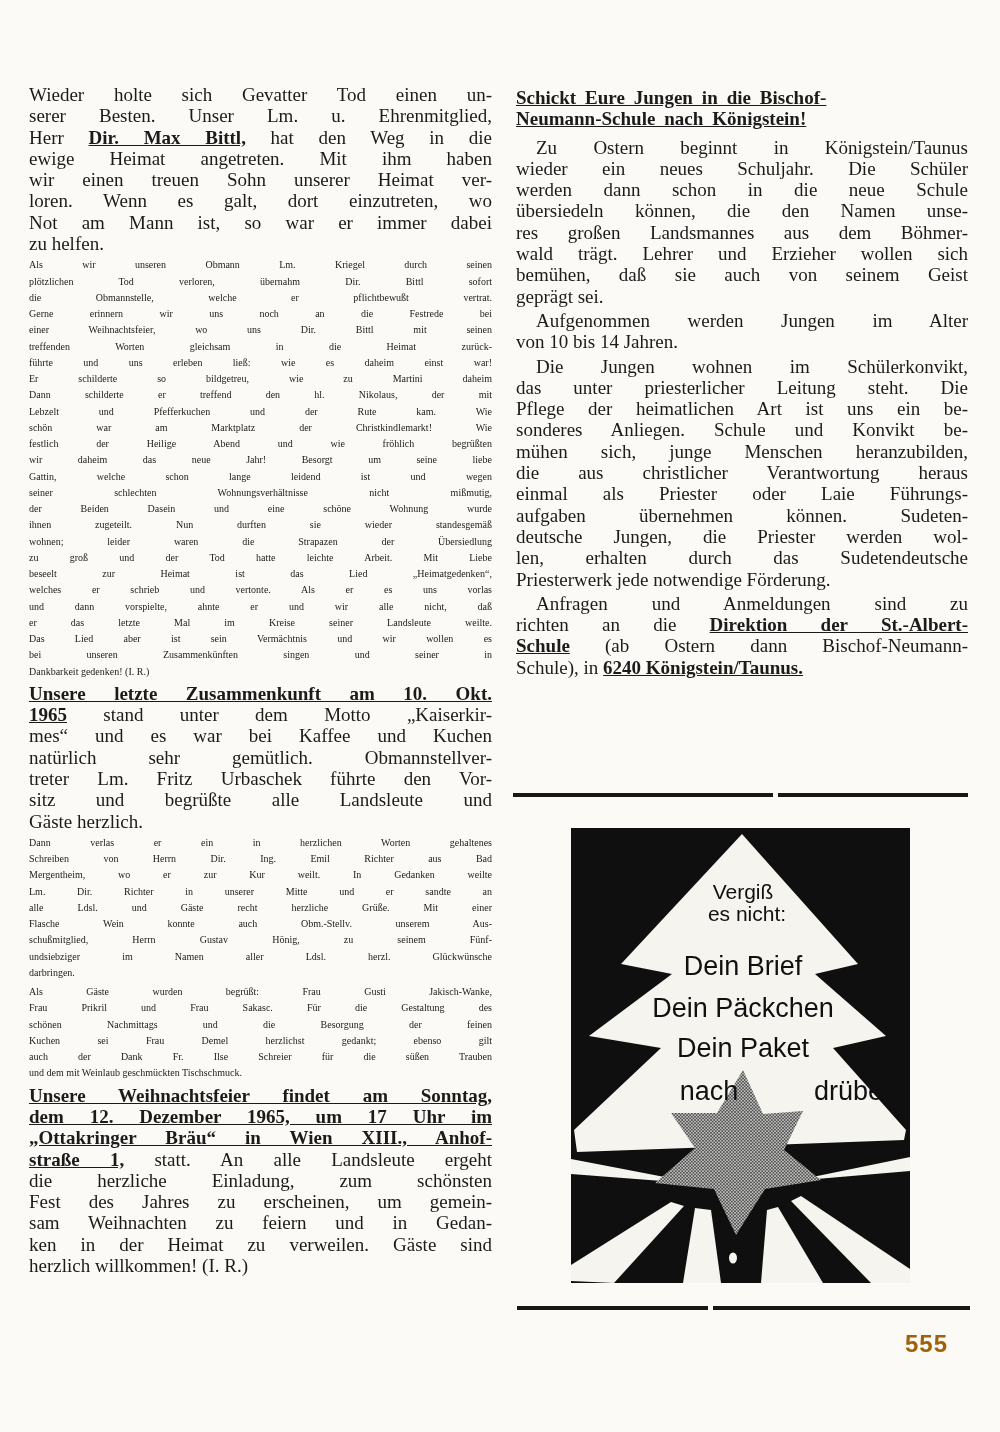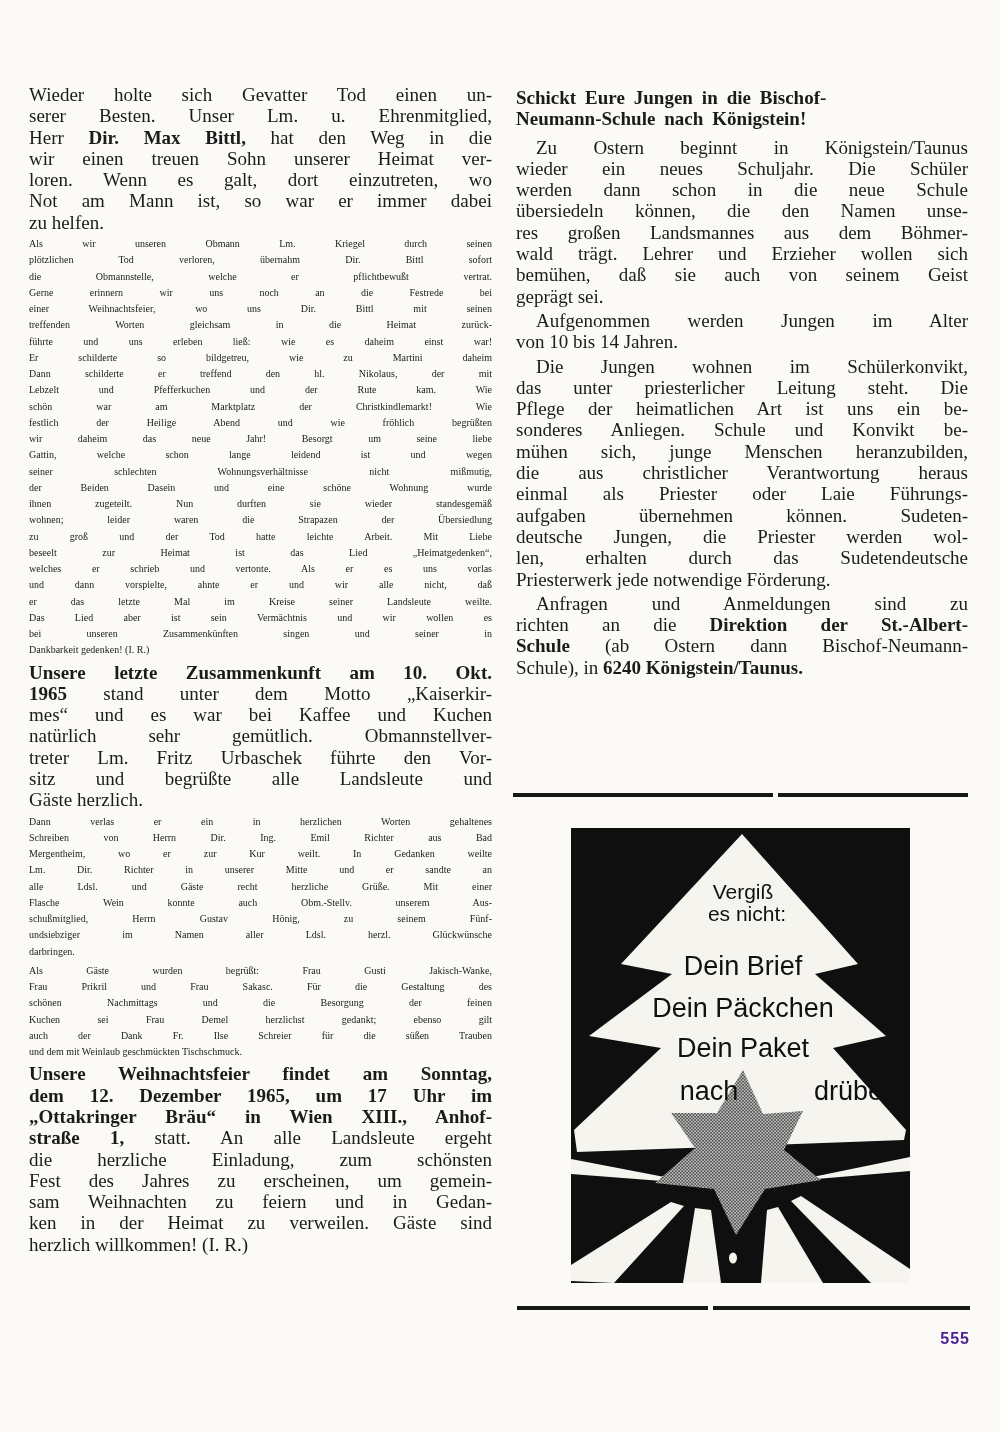--- a/index.html
+++ b/index.html
@@ -15,48 +15,49 @@
   #right-col { left:516px; top:87px; width:452px; }
   .block { margin-top:3px; }
   .block:first-child { margin-top:0; }
   .block.heading { margin-bottom:7px; }
   .line { text-align:justify; text-align-last:justify; white-space:normal; }
   .line.last { text-align-last:left; }
   .line.indent { text-indent:20px; }
   .large { font-size:19px; line-height:21.3px; }
   .small { font-size:10px; line-height:16.25px; }
   .heading .line { word-spacing:0.22em; }
-  b { font-weight:bold; }
+  b { font-weight:bold;text-decoration:underline; }
   
   .rule { position:absolute; height:4px; background:#171717; }
   #rule-top-left     { left:513px; top:793px;  width:260px; }
   #rule-top-right    { left:778px; top:793px;  width:190px; }
   #rule-bottom-left  { left:517px; top:1306px; width:191px; }
   #rule-bottom-right { left:713px; top:1306px; width:257px; }
   
   #illustration { position:absolute; left:571px; top:828px; width:399px; height:455px; }
   #illustration svg { display:block; }
   .ill-text { font-family:"Liberation Sans", sans-serif; fill:#101010; }
   
   #page-number {
-    position:absolute; left:905px; top:1330px; width:65px;
+    position:absolute; left:883px; top:1330px; width:65px;
     text-align:right; font-family:"Liberation Sans", sans-serif;
-    font-weight:bold; font-size:16px; color:#4c1d95; letter-spacing:1px;
+    font-weight:bold; font-size:24px; color:#a16207; letter-spacing:1px;
   }
 </style>
 </head>
 <body>
 
 <div id="page">
 
   <div id="left-col" class="col">
       <div class="block">
         <div class="line large">Wieder holte sich Gevatter Tod einen un-</div>
         <div class="line large">serer Besten. Unser Lm. u. Ehrenmitglied,</div>
         <div class="line large">Herr <b>Dir. Max Bittl,</b> hat den Weg in die</div>
+        <div class="line large">ewige Heimat angetreten. Mit ihm haben</div>
         <div class="line large">wir einen treuen Sohn unserer Heimat ver-</div>
         <div class="line large">loren. Wenn es galt, dort einzutreten, wo</div>
         <div class="line large">Not am Mann ist, so war er immer dabei</div>
         <div class="line large last">zu helfen.</div>
       </div>
       <div class="block">
         <div class="line small">Als wir unseren Obmann Lm. Kriegel durch seinen</div>
         <div class="line small">plötzlichen Tod verloren, übernahm Dir. Bittl sofort</div>
         <div class="line small">die Obmannstelle, welche er pflichtbewußt vertrat.</div>
         <div class="line small">Gerne erinnern wir uns noch an die Festrede bei</div>

